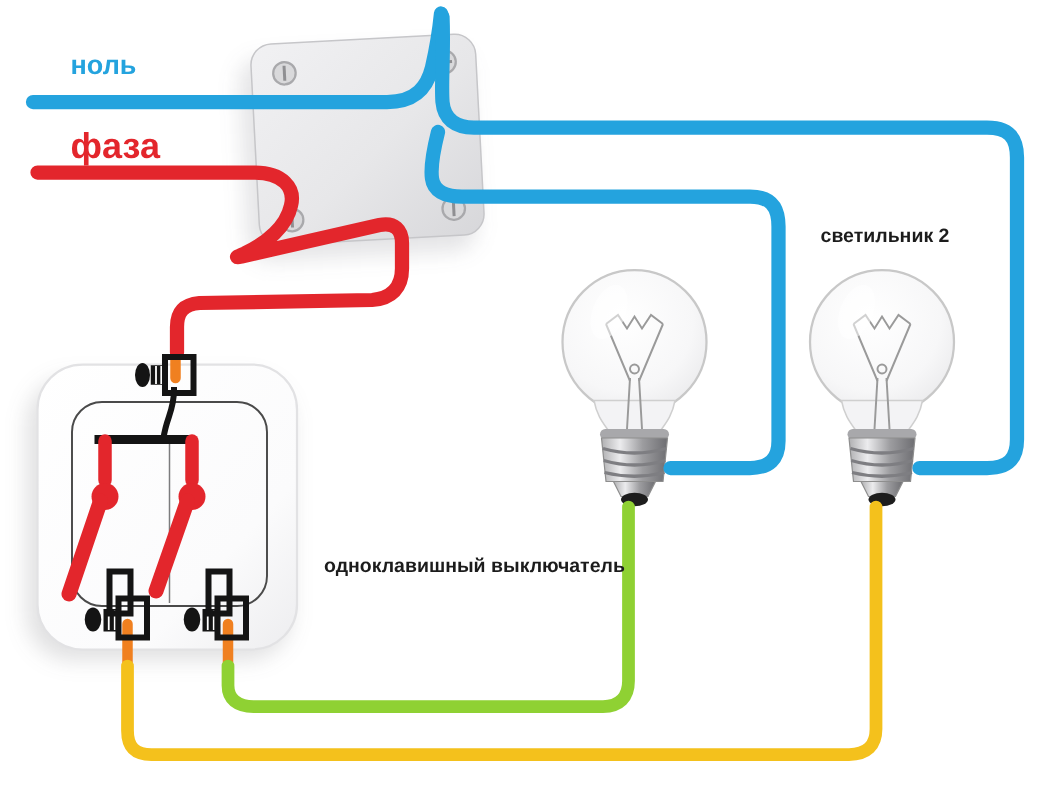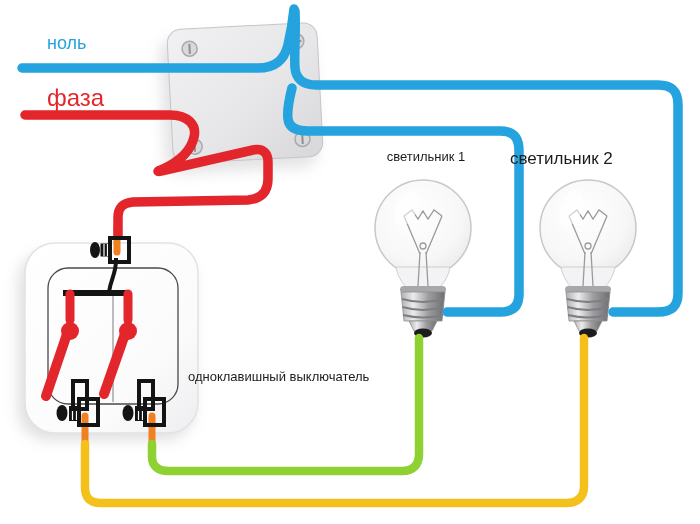--- a/index.html
+++ b/index.html
@@ -1,26 +1,26 @@
 <!DOCTYPE html>
 <html style="--neutral-wire: #24a3de; --phase-wire: #e3262c; --lamp1-wire: #8fd133; --lamp2-wire: #f4c11c; --wire-tip: #f08020; --label-text: #1c1c1c;"><head>
 <meta charset="utf-8">
 <style>
   html,body{margin:0;padding:0;background:#fff;}
   .stage{
     position:relative;width:700px;height:524px;background:#ffffff;
     font-family:"Liberation Sans",sans-serif;overflow:hidden;
   }
   .stage svg{position:absolute;left:0;top:0;}
-  .lbl{position:absolute;font-weight:normal;white-space:nowrap;}
+  .lbl{position:absolute;font-weight:bold;white-space:nowrap;}
   .lbl-neutral{left:47px;top:33px;font-size:18px;color:var(--neutral-wire,#24a3de);}
   .lbl-phase{left:47px;top:84px;font-size:24px;color:var(--phase-wire,#e3262c);}
   .lbl-lamp1{left:346px;top:149px;width:160px;text-align:center;font-size:13px;color:var(--label-text,#1c1c1c);}
-  .lbl-lamp2{left:510px;top:149px;width:160px;font-size:17px;color:var(--label-text,#1c1c1c);}
-  .lbl-switch{left:188px;top:369px;font-size:13px;color:var(--label-text,#1c1c1c);}
+  .lbl-lamp2{left:510px;top:149px;width:160px;text-align:center;font-size:13px;color:var(--label-text,#1c1c1c);}
+  .lbl-switch{left:216px;top:369px;font-size:13px;color:var(--label-text,#1c1c1c);}
   .wire{fill:none;stroke-linecap:round;stroke-linejoin:round;}
   .wire-blue{stroke:var(--neutral-wire,#24a3de);stroke-width:9.5;}
   .wire-red{stroke:var(--phase-wire,#e3262c);stroke-width:9.5;}
   .wire-green{stroke:var(--lamp1-wire,#8fd133);stroke-width:8.5;}
   .wire-yellow{stroke:var(--lamp2-wire,#f4c11c);stroke-width:8.5;}
   .wire-tip{stroke:var(--wire-tip,#f08020);stroke-width:7;}
   .schem{stroke:#141414;fill:none;stroke-linecap:square;}
   .schem-fill{fill:#141414;stroke:none;}
   .lever{stroke:var(--phase-wire,#e3262c);fill:none;stroke-linecap:round;}
   .glass{fill:url(#glassG);stroke:#c8c8c8;stroke-width:1.5;}
@@ -171,16 +171,15 @@
         <line x1="138.5" y1="407" x2="138.5" y2="420" stroke="#fff" stroke-width="1.2"></line>
         <line x1="142.5" y1="407" x2="142.5" y2="420" stroke="#fff" stroke-width="1.2"></line>
         <rect class="schem" stroke-width="4" x="139" y="381" width="14" height="28"></rect>
         <rect class="schem" stroke-width="4" x="145" y="399" width="19" height="26"></rect>
       </g>
     </g>
   </svg>
 
   <div class="lbl lbl-neutral">ноль</div>
   <div class="lbl lbl-phase">фаза</div>
-  <div class="lbl lbl-lamp1">светильник 1</div>
   <div class="lbl lbl-lamp2">светильник 2</div>
   <div class="lbl lbl-switch">одноклавишный выключатель</div>
 </div>
 
 </body></html>

